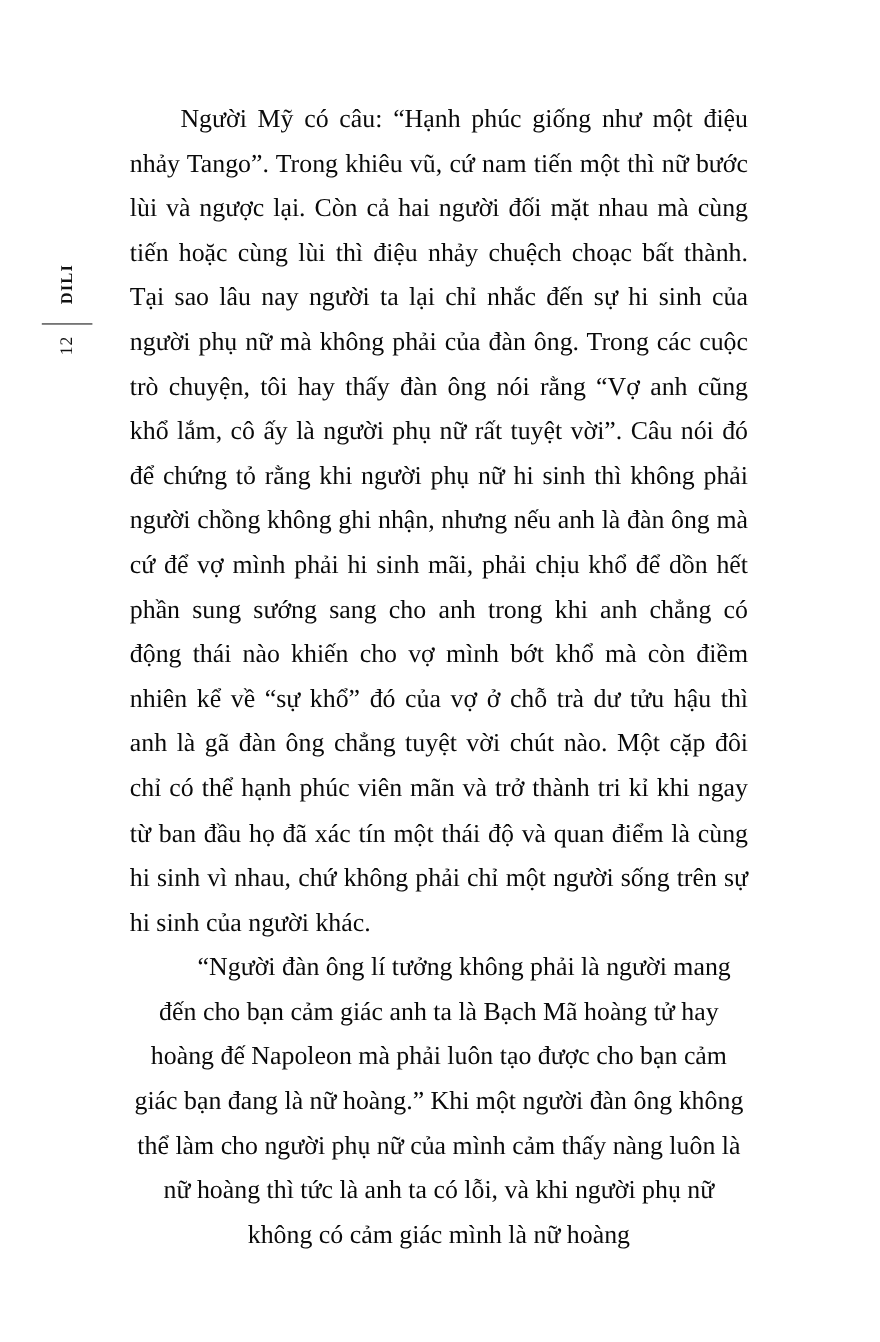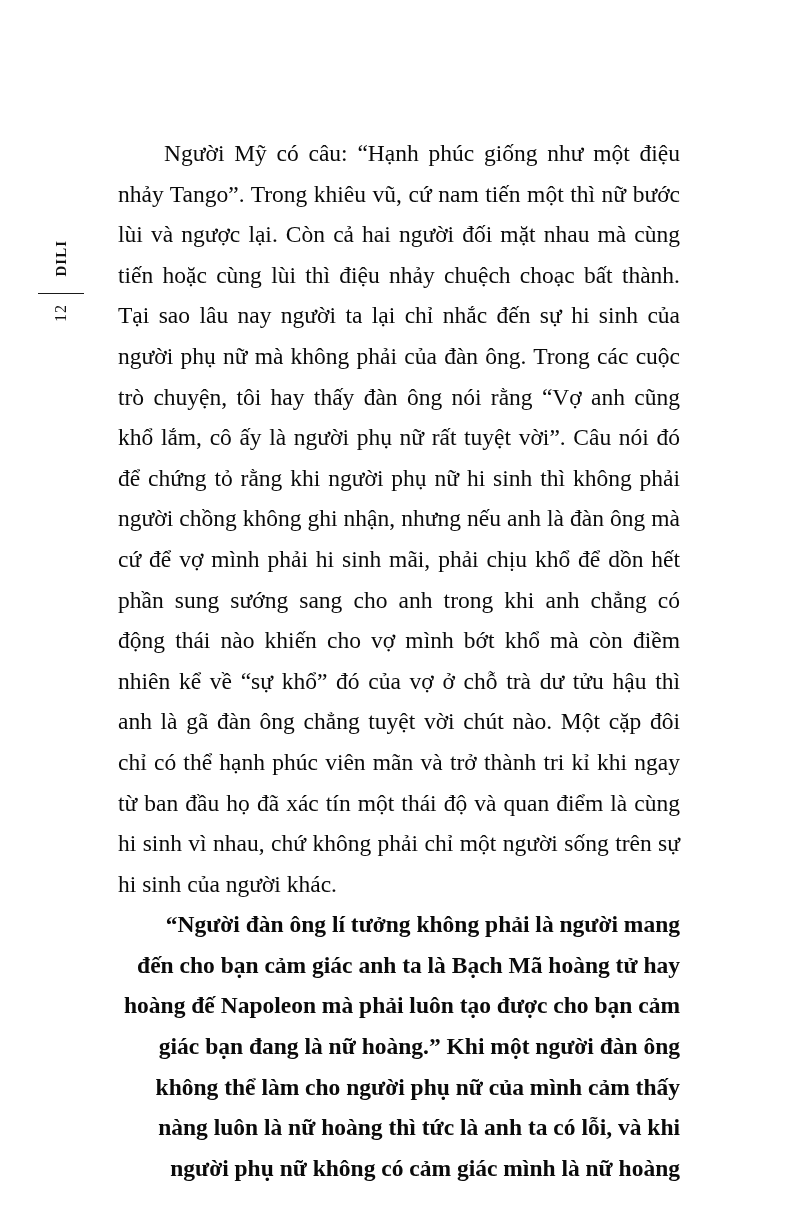--- a/index.html
+++ b/index.html
@@ -62,41 +62,39 @@
     letter-spacing: 1px;
     line-height: 1;
   }
 
   
   .text-column {
     position: absolute;
     left: 118px;
     top: 88px;
     width: 562px;
-    margin-top: 45px;
   }
 
   .para {
     margin: 0;
     font-size: 23.5px;
     line-height: 40.6px;
     text-align: justify;
     text-indent: 46px;
     color: #0a0a0a;
     font-family: "Liberation Serif", serif;
     -webkit-font-smoothing: antialiased;
   }
 
   .para + .para {
     margin-top: 0;
   }
 
   .para:last-child {
-    text-align: right;
-    font-weight: bold;
+    text-align: center;
   }
 </style>
 </head>
 <body>
 
 <div class="page">
 
   <div class="margin-block">
     <div class="running-head">DILI</div>
     <div class="rule"></div>

